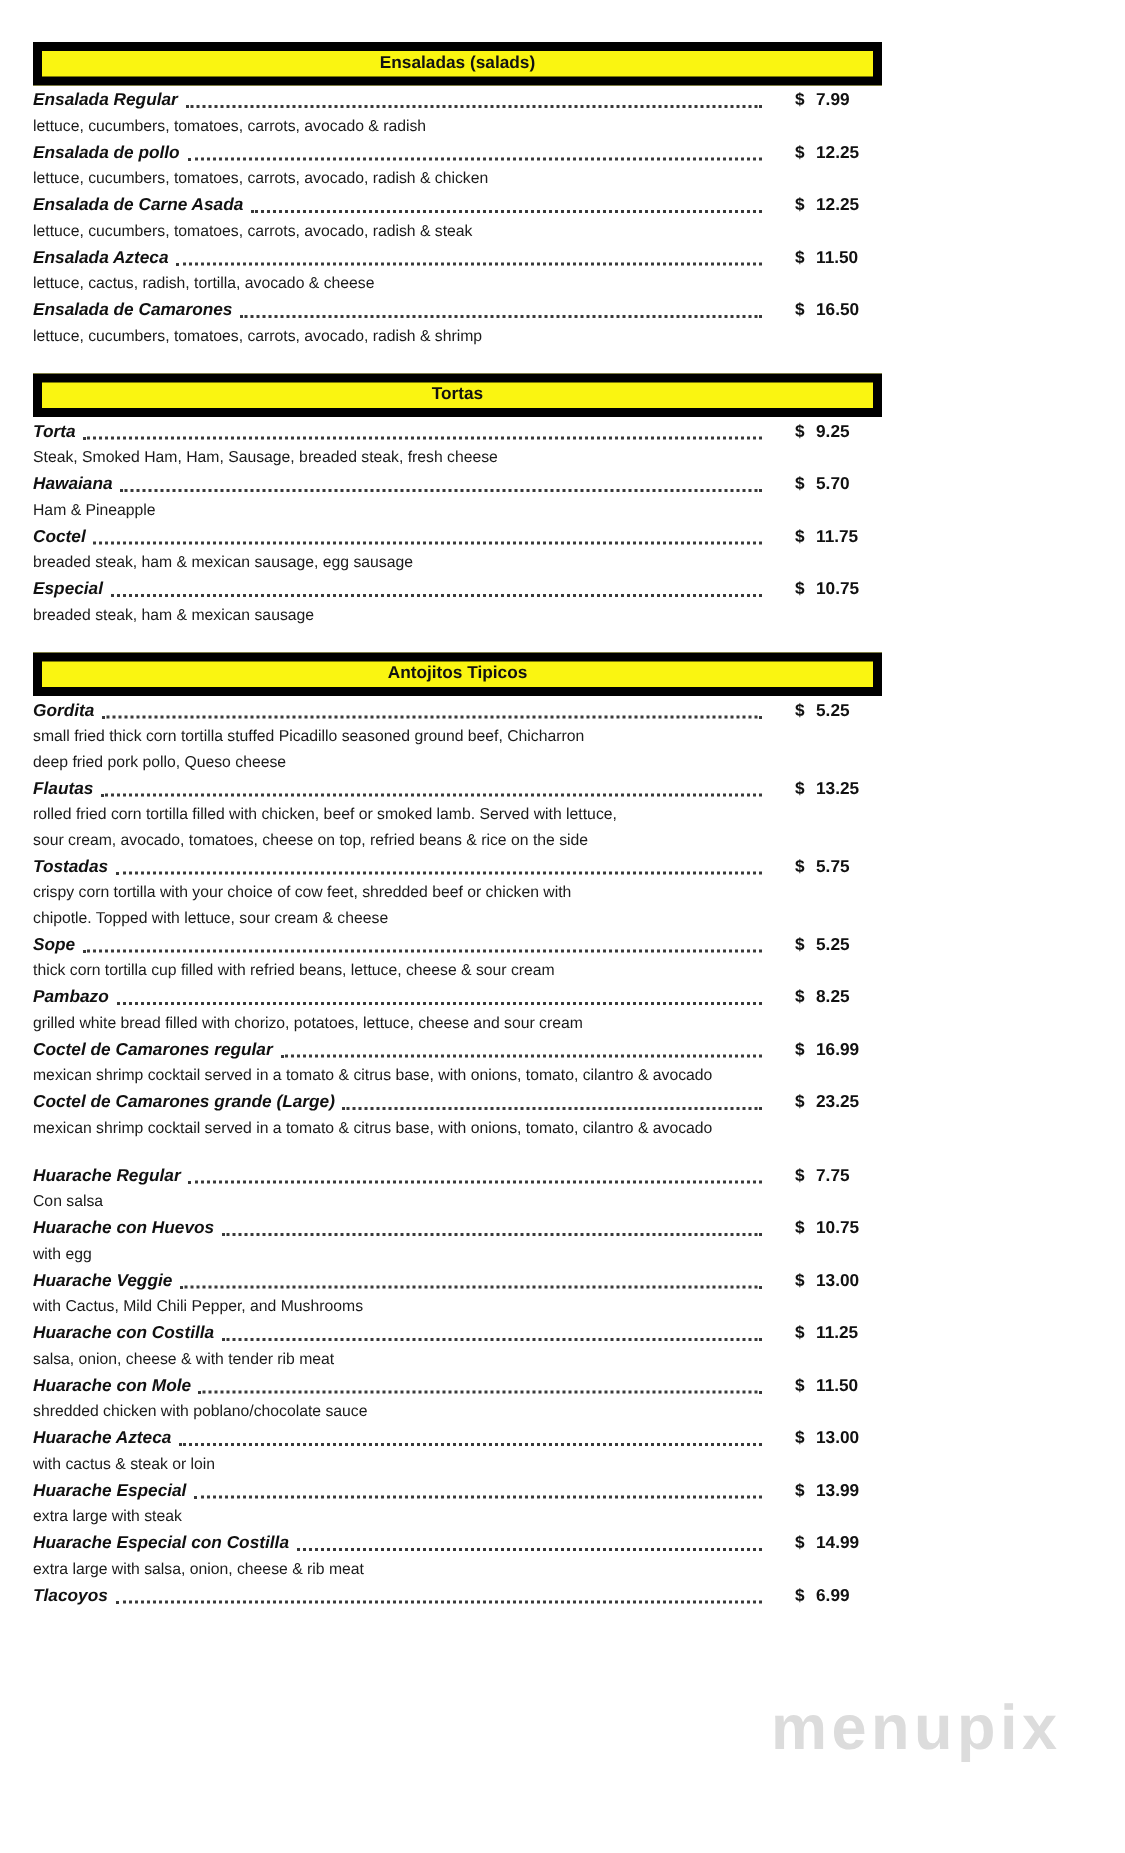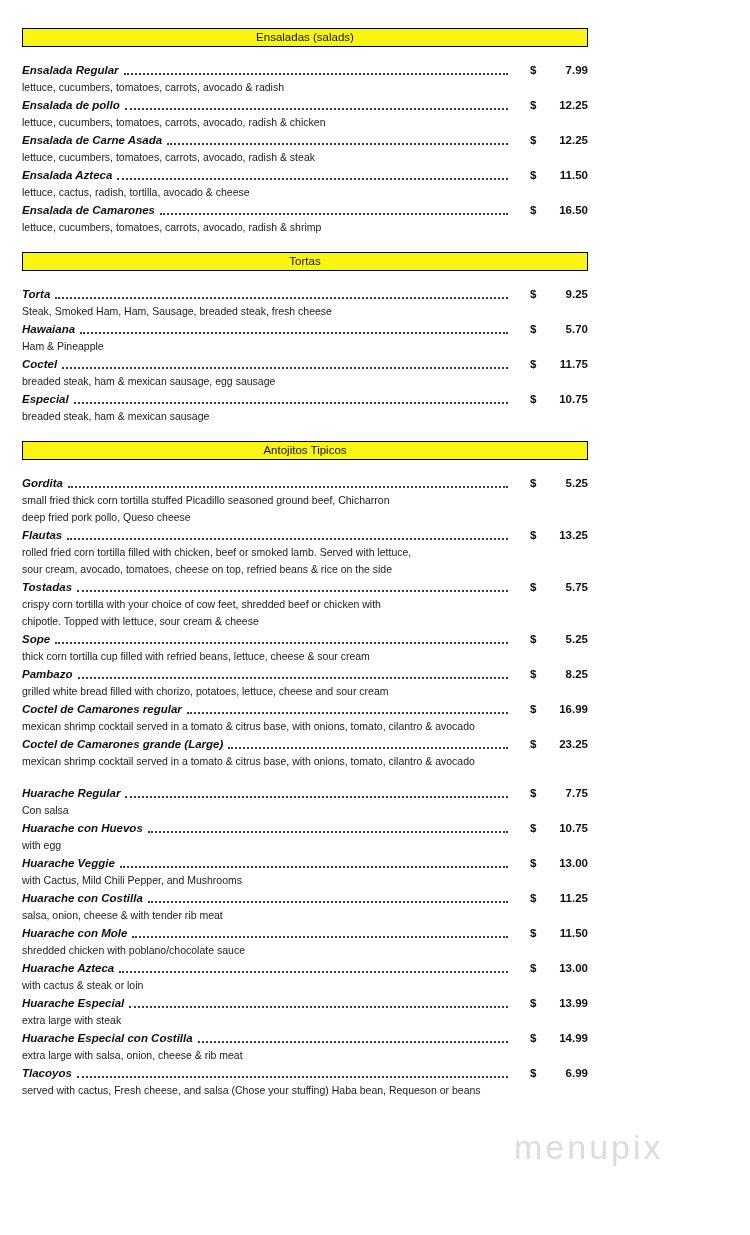--- a/index.html
+++ b/index.html
@@ -13,28 +13,28 @@
     overflow: hidden;
   }
   .page {
     position: absolute;
     top: 28px;
     left: 22px;
     width: 566px;
   }
   .menu-section { margin-bottom: 17px; }
   .section-header {
-    border: 1px solid #4c1d95;
+    border: 6px solid #4c1d95;
     background: #faf511;
     text-align: center;
-    font-weight: normal;
+    font-weight: bold;
     font-size: 11.5px;
     line-height: 15px;
     padding: 1px 0;
-    margin-bottom: 16px;
+    margin-bottom: 3px;
   }
   .item-row {
     display: flex;
     align-items: flex-end;
     font-size: 11.5px;
     font-weight: bold;
     line-height: 15px;
     margin-top: 3px;
   }
   .item-name { white-space: nowrap; font-style: italic; }
@@ -44,35 +44,35 @@
     margin: 0 4px 3px 5px;
     height: 1px;
   }
   .currency {
     width: 14px;
     margin-left: 18px;
     text-align: left;
   }
   .price {
     width: 44px;
-    text-align: right;
+    text-align: left;
   }
   .item-desc {
     font-size: 10.5px;
     font-weight: normal;
     line-height: 16px;
     margin-top: 1px;
     color: #1a1a1a;
   }
   .watermark {
     position: absolute;
     left: 514px;
     top: 1128px;
-    font-size: 34px;
-    font-weight: 400;
+    font-size: 42px;
+    font-weight: 700;
     letter-spacing: 3px;
     color: #dcdcdc;
     user-select: none;
   }
 </style>
 </head>
 <body>
 
 <div class="page">
   <div>
@@ -256,18 +256,17 @@
           <span class="currency">$</span>
           <span class="price">14.99</span>
         </div>
         <div class="item-desc">extra large with salsa, onion, cheese &amp; rib meat</div>
         <div class="item-row">
           <span class="item-name">Tlacoyos</span>
           <span class="leader"></span>
           <span class="currency">$</span>
           <span class="price">6.99</span>
         </div>
-        <div class="item-desc">served with cactus, Fresh cheese, and salsa (Chose your stuffing) Haba bean, Requeson or beans</div>
       </section>
     </div>
 </div>
 
 <div class="watermark" style="color: rgb(220, 220, 220);">menupix</div>
 
 </body></html>

